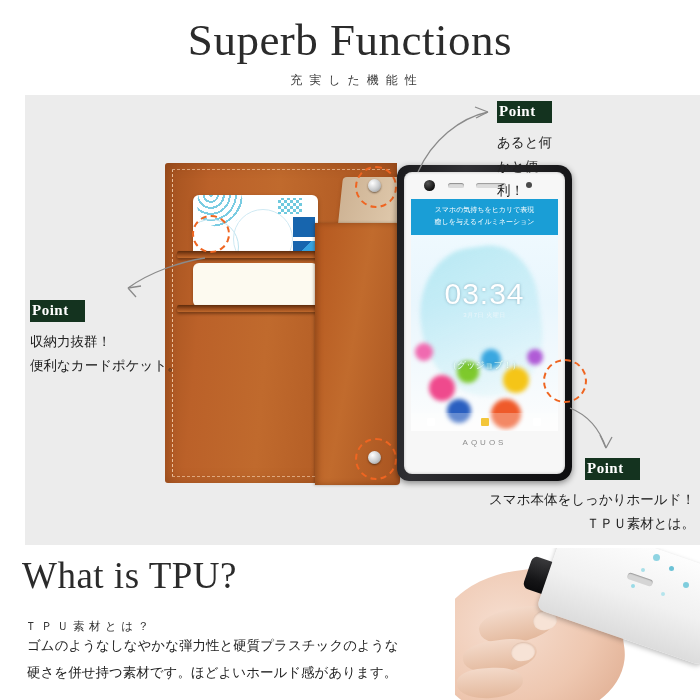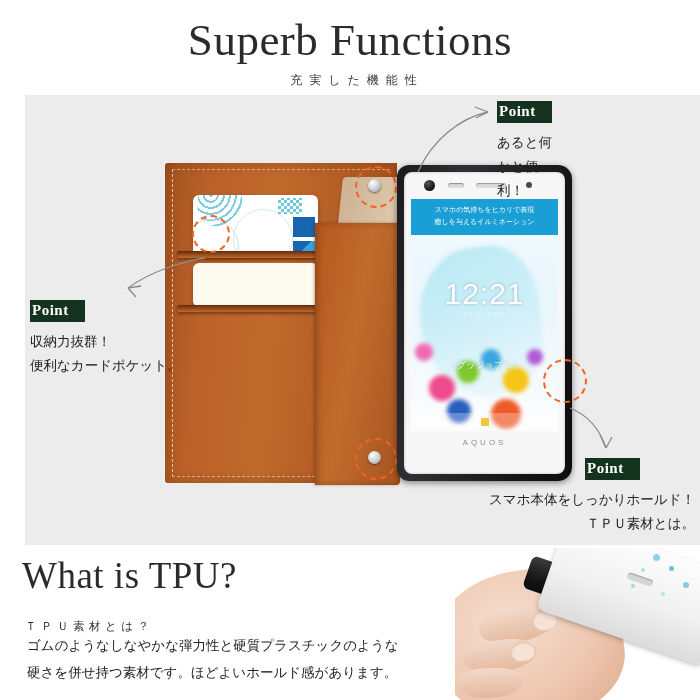--- a/index.html
+++ b/index.html
@@ -275,21 +275,21 @@
           <span class="slotA"></span>
           <span class="grille"></span>
           <span class="sensor"></span>
         </div>
         <div class="screen">
           <div class="wave"></div>
           <div class="banner">
             <div>スマホの気持ちをヒカリで表現</div>
             <div>癒しを与えるイルミネーション</div>
           </div>
-          <div class="clock">12:21</div>
+          <div class="clock">03:34</div>
           <div class="clock-date">3月7日 火曜日</div>
 
           <span class="blob" style="left:18px;top:176px;width:26px;height:26px;background:#ef4a8d;"></span>
           <span class="blob" style="left:46px;top:162px;width:22px;height:22px;background:#7ec92c;"></span>
           <span class="blob" style="left:70px;top:150px;width:20px;height:20px;background:#3aa7e0;"></span>
           <span class="blob" style="left:92px;top:168px;width:26px;height:26px;background:#f5c518;"></span>
           <span class="blob" style="left:116px;top:150px;width:16px;height:16px;background:#b05bd6;"></span>
           <span class="blob" style="left:36px;top:200px;width:24px;height:24px;background:#2a5fc0;"></span>
           <span class="blob" style="left:80px;top:200px;width:30px;height:30px;background:#ef5a2a;"></span>
           <span class="blob" style="left:4px;top:144px;width:18px;height:18px;background:#f06ab0;"></span>

